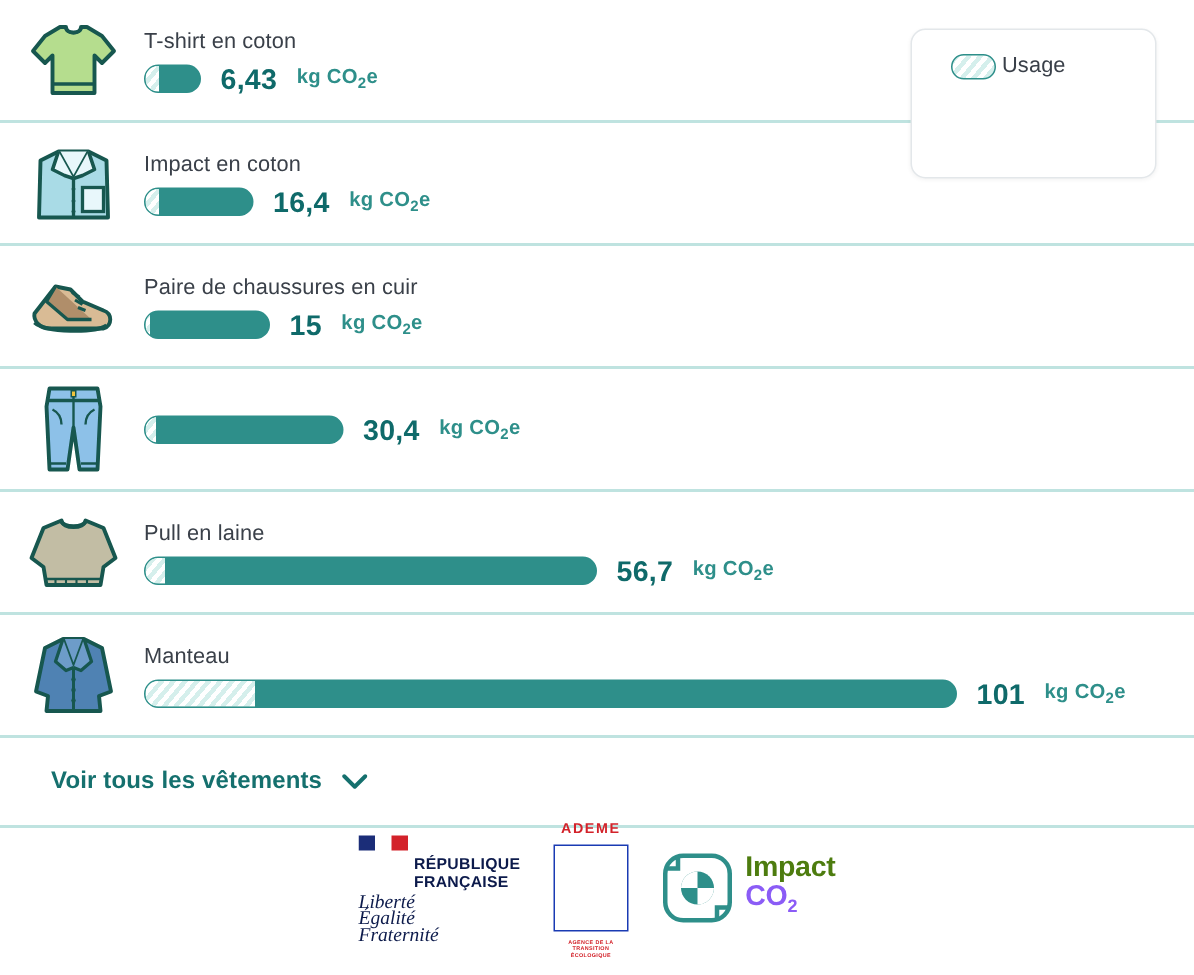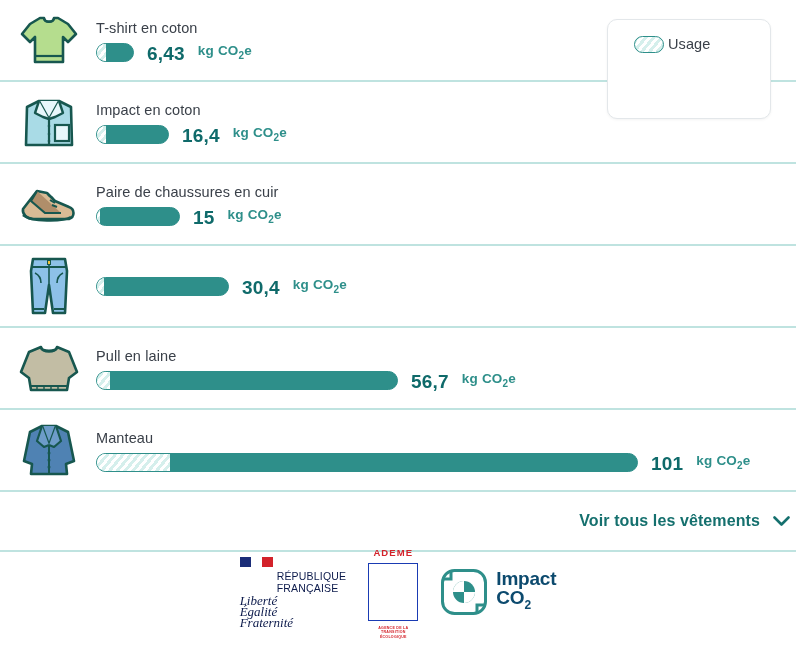--- a/index.html
+++ b/index.html
@@ -136,22 +136,23 @@
     font-size: 14.5px;
     color: #3a4049;
     letter-spacing: .1px;
   }
 
   
   .expand-row {
     height: 60px;
     display: flex;
     align-items: center;
-    justify-content: flex-end;
+    justify-content: flex-start;
     border-bottom: 2px solid #bfe3e0;
+    padding-left: 28px;
   }
   .expand-btn {
     display: inline-flex;
     align-items: center;
     gap: 13px;
     background: none; border: 0;
     cursor: pointer;
     font-family: "Liberation Sans", sans-serif;
     font-size: 16px;
     font-weight: bold;
@@ -167,21 +168,21 @@
     width: 796px;
     display: flex;
     align-items: center;
     justify-content: center;
     gap: 22px;
   }
   .logo-rf { display: flex; flex-direction: column; align-items: flex-start; }
   .rf-flag { display: block; margin-bottom: 3px; }
   .rf-name {
     font-size: 10.5px;
-    font-weight: normal;
+    font-weight: bold;
     color: #0c1a4b;
     line-height: 11.5px;
     letter-spacing: .2px;
     padding-left: 37px;
   }
   .rf-motto {
     font-family: "Liberation Serif", serif;
     font-style: italic;
     font-size: 13px;
     color: #0c1a4b;
@@ -212,22 +213,22 @@
     line-height: 4.6px;
     text-align: center;
     letter-spacing: .25px;
     margin-top: 2px;
   }
   .logo-impact { display: flex; align-items: center; gap: 8px; }
   .impact-text {
     display: flex; flex-direction: column;
     line-height: 19px;
   }
-  .impact-t1 { font-size: 19px; font-weight: bold; color: #0c4a6e; letter-spacing: -.2px; }
-  .impact-t2 { font-size: 19px; font-weight: bold; color: #0c4a6e; letter-spacing: -.2px; }
+  .impact-t1 { font-size: 19px; font-weight: bold; color: #4d7c0f; letter-spacing: -.2px; }
+  .impact-t2 { font-size: 19px; font-weight: bold; color: #8b5cf6; letter-spacing: -.2px; }
   .impact-t2 sub { font-size: 12px; }
 </style>
 </head>
 <body>
 
 <div id="app">
 
   <div class="list">
 
     <div class="row">

